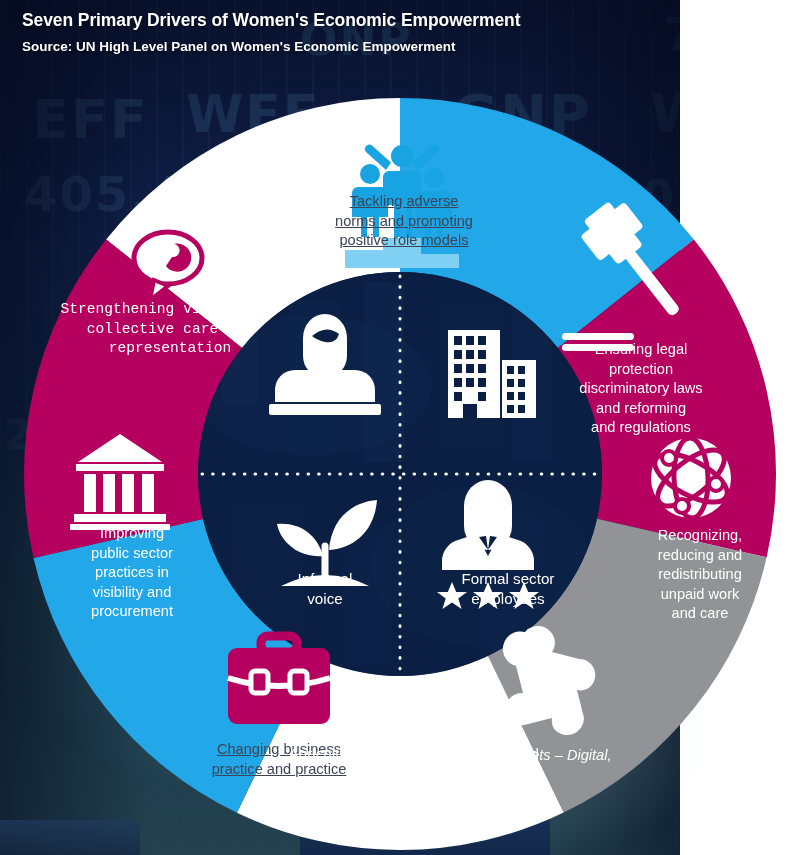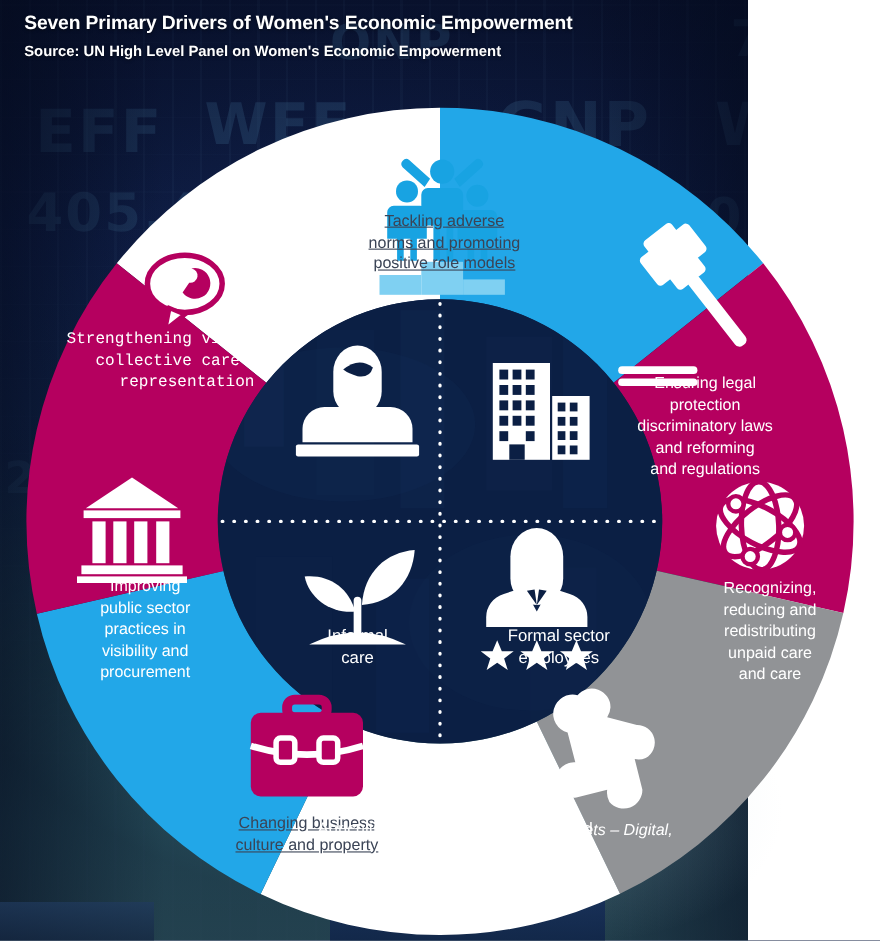--- a/index.html
+++ b/index.html
@@ -333,45 +333,45 @@
         <div class="seg-label light" style="left: 629px; top: 216px; margin-top: 38px;">
           <div>Ensuring legal protection</div>
           <div>discriminatory laws</div>
           <div>and reforming</div>
           <div>and regulations</div>
         </div>
         <div class="seg-label light" style="left: 688px; top: 440px;">
           <div>Recognizing,</div>
           <div>reducing and</div>
           <div>redistributing</div>
-          <div>unpaid care</div>
+          <div>unpaid work</div>
           <div>and care</div>
         </div>
         <div class="seg-label light" style="left: 520px; top: 660px; font-style: italic;">
           <div>Building assets – Digital,</div>
         </div>
         <div class="seg-label dark" style="left: 267px; top: 654px;">
           <div>Changing business</div>
-          <div>culture and property</div>
+          <div>practice and practice</div>
         </div>
         <div class="seg-label light" style="left: 120px; top: 438px;">
           <div>Improving</div>
           <div>public sector</div>
           <div>practices in</div>
           <div>visibility and</div>
           <div>procurement</div>
         </div>
         <div class="seg-label light" style="left: 158px; top: 214px; font-family: Liberation Mono, monospace;">
           <div>Strengthening visibility,</div>
           <div>collective care and</div>
           <div>representation</div>
         </div>
         <div class="hub-label" style="left: 313px; top: 483px;">
           <div>Informal</div>
-          <div>care</div>
+          <div>voice</div>
         </div>
         <div class="hub-label" style="left: 496px; top: 483px;">
           <div>Formal sector</div>
           <div>employees</div>
         </div>
         <div class="hub-label" style="left: 313px; top: 658px;">
           <div>Agriculture</div>
         </div>
         <div class="hub-label" style="left: 476px; top: 658px;">
           <div>Women-owned</div>

